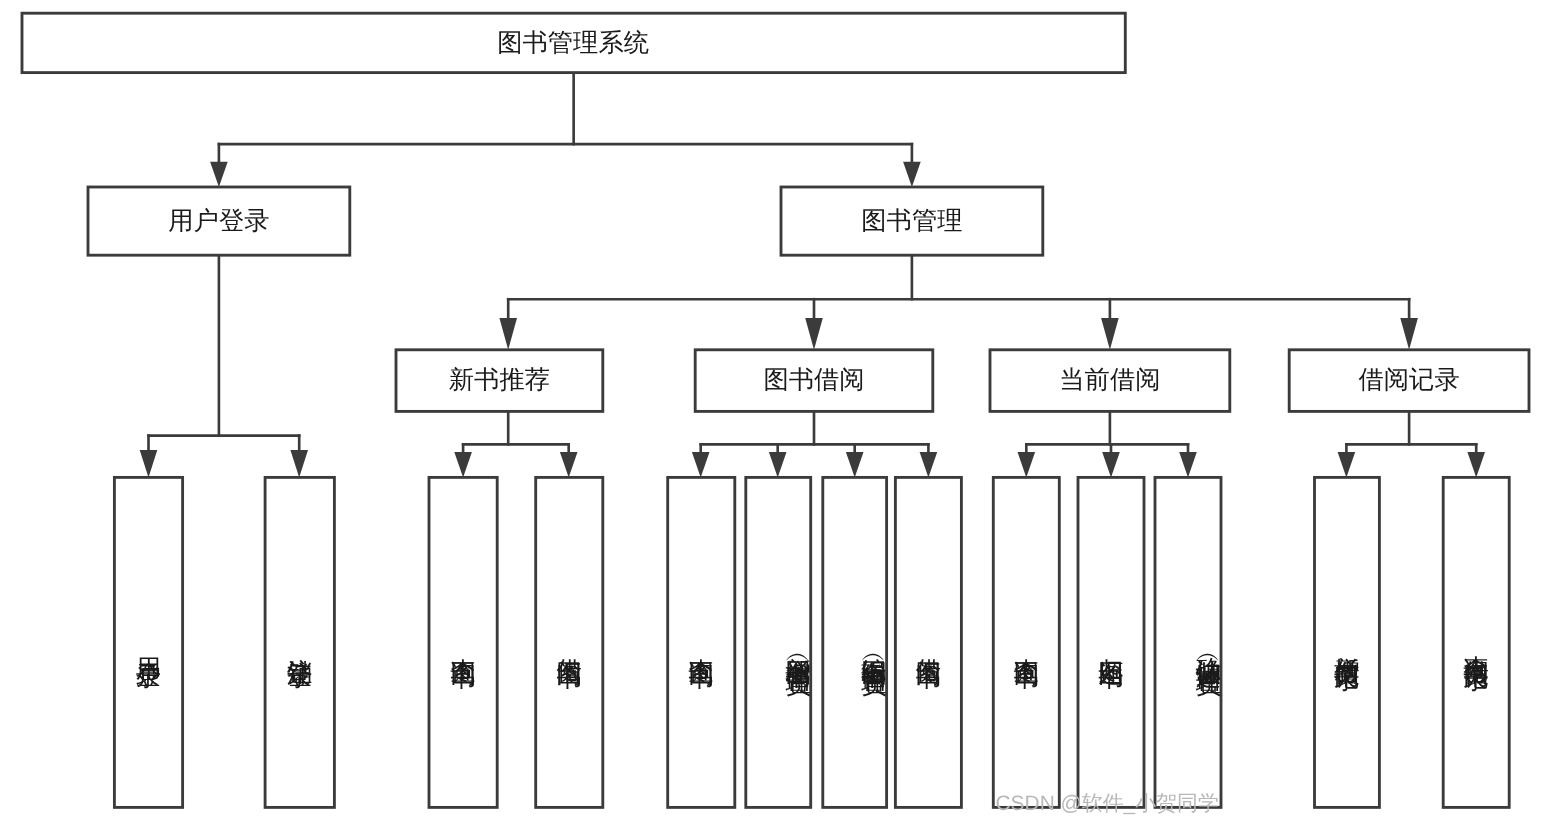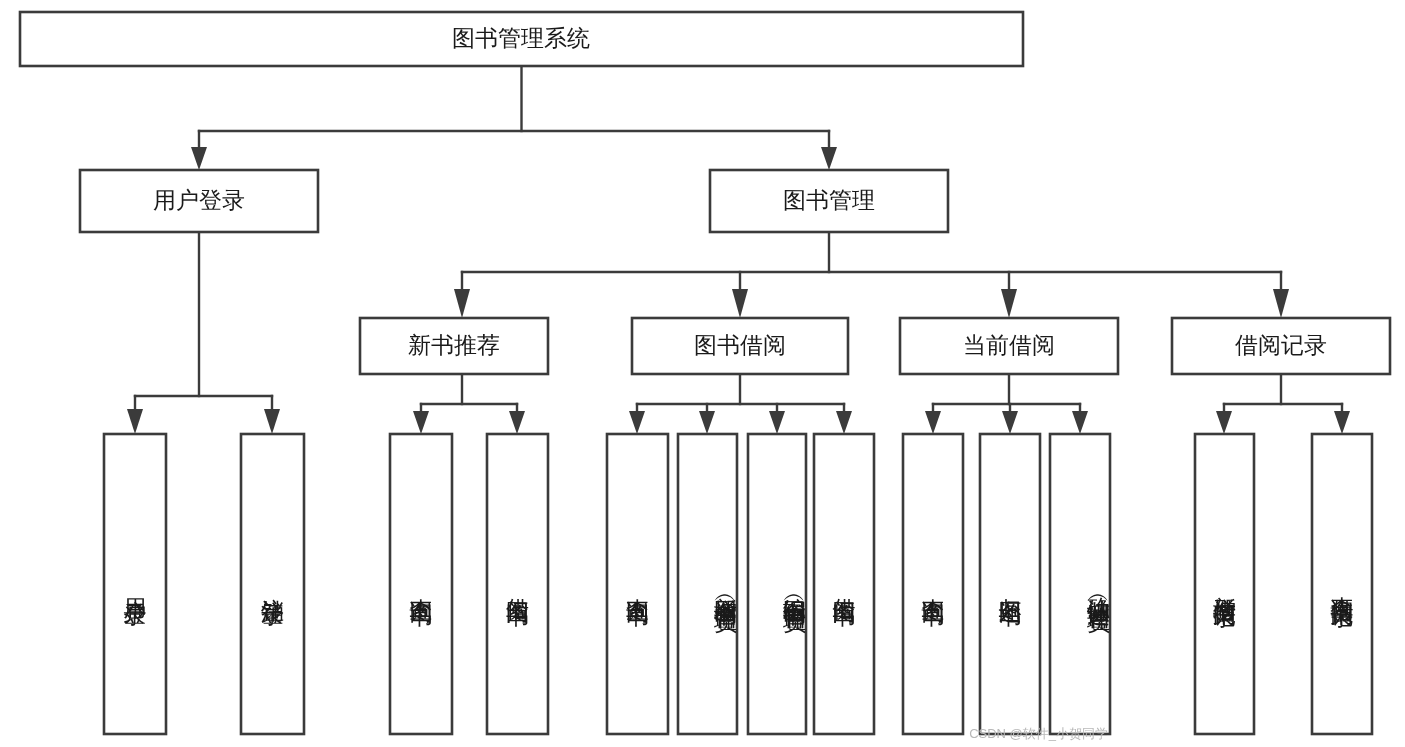--- a/index.html
+++ b/index.html
@@ -59,21 +59,21 @@
     letter-spacing: 2px;
     text-align: center;
     white-space: nowrap;
     pointer-events: none;
   }
   .watermark {
     position: absolute;
     right: 8px;
     bottom: 4px;
     font-family: "Liberation Sans", sans-serif;
-    font-size: 13px;
+    font-size: 19px;
     color: #b8b8b8;
     white-space: nowrap;
   }
 </style>
 </head>
 <body>
 
 <div id="diagram-root">
 
   <svg id="diagram-svg" viewBox="0 0 1405 747" xmlns="http://www.w3.org/2000/svg">

